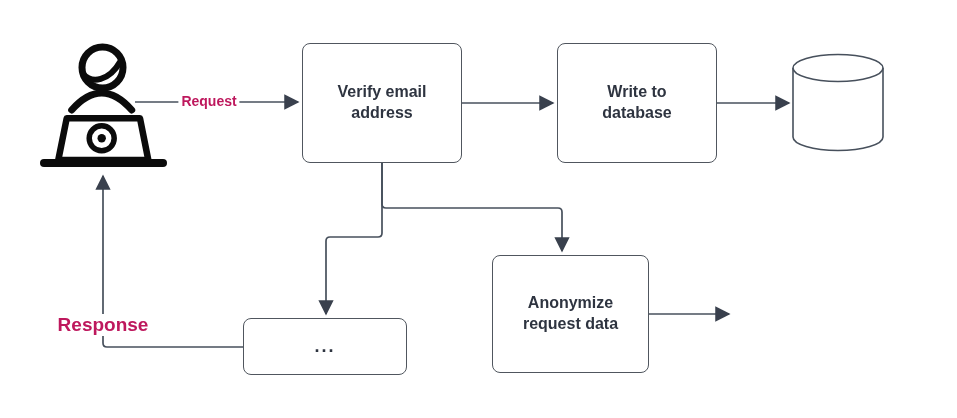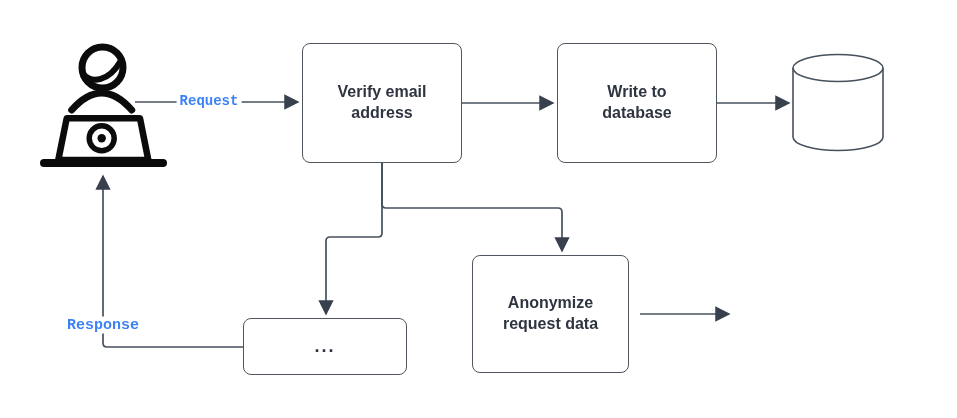--- a/index.html
+++ b/index.html
@@ -29,37 +29,36 @@
     justify-content: center;
     text-align: center;
     font-weight: bold;
     font-size: 16px;
     line-height: 1.3;
     color: #2e3440;
     z-index: 2;
   }
   #node-verify     { left: 302px; top: 43px;  width: 160px; height: 120px; padding: 0 26px; }
   #node-write      { left: 557px; top: 43px;  width: 160px; height: 120px; padding: 0 30px; }
-  #node-anonymize  { left: 472px; top: 255px; width: 157px; height: 118px; padding: 16px 24px; }
+  #node-anonymize  { left: 492px; top: 255px; width: 157px; height: 118px; padding: 16px 24px; }
   #node-run        { left: 733px; top: 258px; width: 185px; height: 120px; padding: 0 28px; }
   #node-dots       { left: 243px; top: 318px; width: 164px; height: 57px;
                      font-size: 18px; letter-spacing: 2px; padding: 0; }
   .edge-label {
     position: absolute;
     background: #ffffff;
-    color: #3b82f6;
+    color: #be185d;
     font-weight: bold;
     padding: 0 3px;
     z-index: 3;
     white-space: nowrap;
     transform: translate(-50%, -50%);
-    font-family: Liberation Mono, monospace;
   }
   #label-request  { left: 209px; top: 101px; font-size: 14px; }
-  #label-response { left: 103px; top: 325px; font-size: 15px; }
+  #label-response { left: 103px; top: 325px; font-size: 19px; }
   #actor-user {
     position: absolute;
     left: 36px; top: 36px;
     width: 136px; height: 136px;
     z-index: 2;
   }
 </style>
 </head>
 <body>
 

